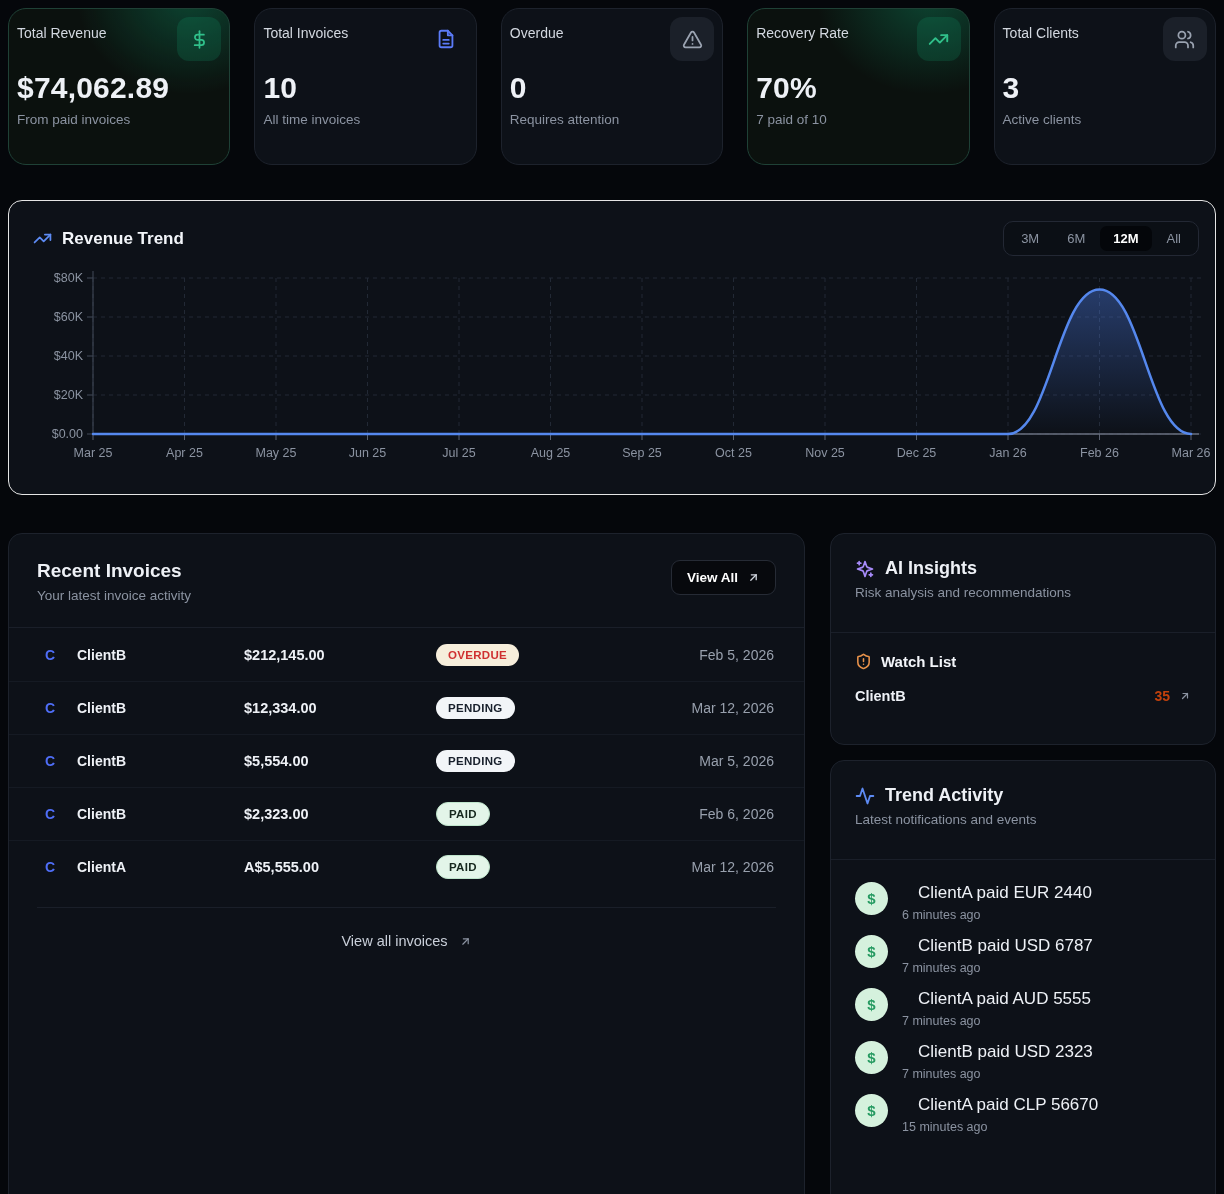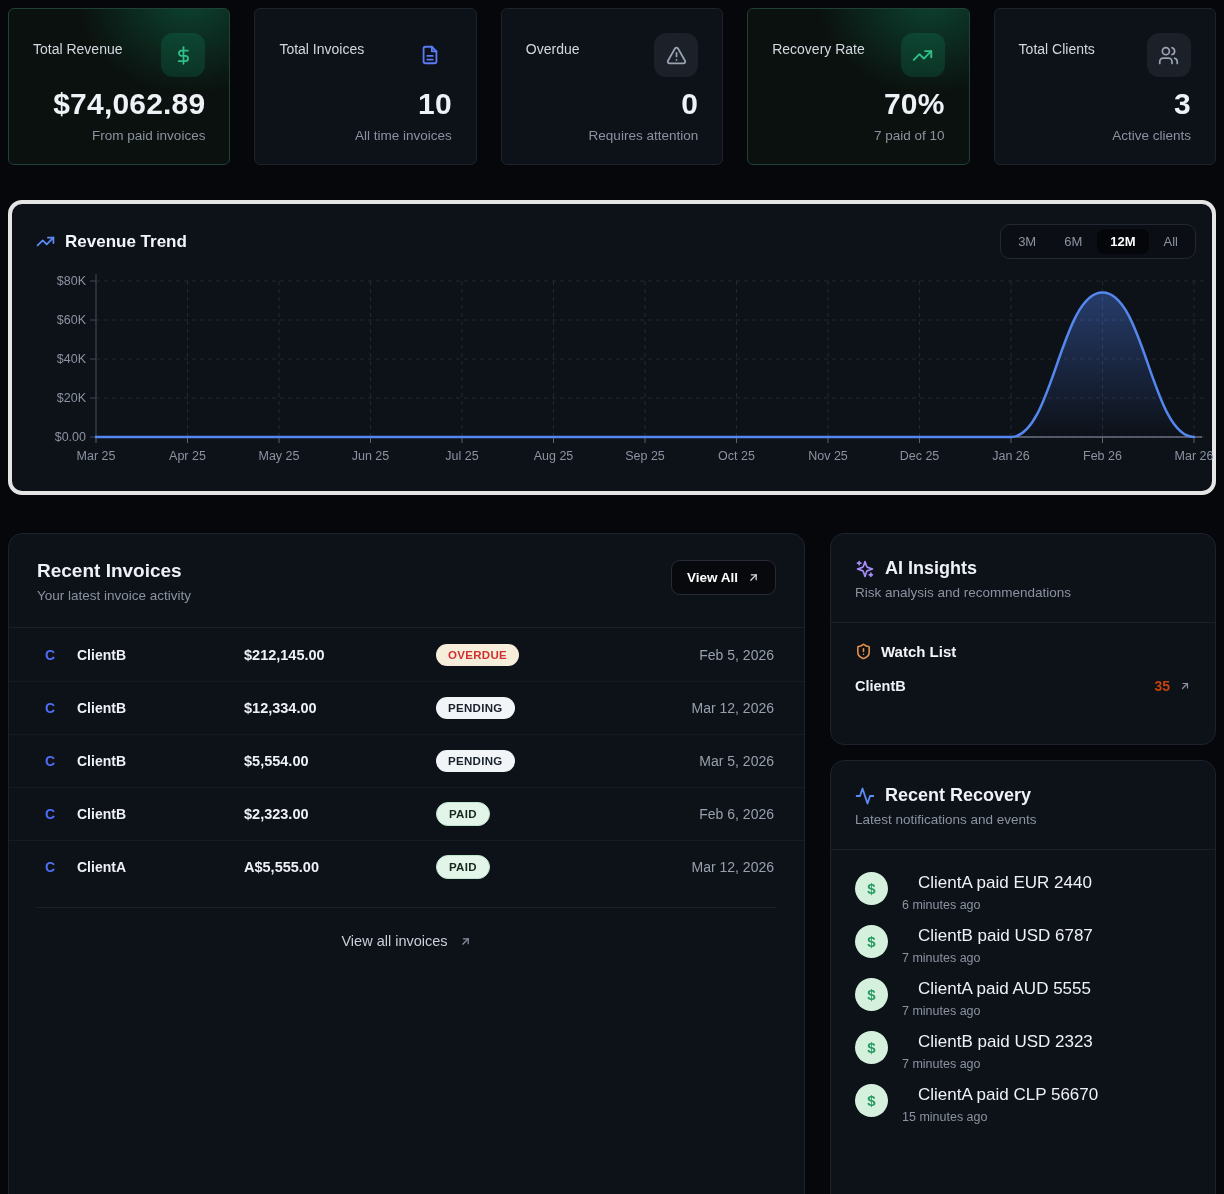--- a/index.html
+++ b/index.html
@@ -7,39 +7,39 @@
   body {
     width:1224px; height:1194px; overflow:hidden;
     font-family:"Liberation Sans", sans-serif;
     color:#eef1f6; padding:8px; position:relative;
   }
 
   
   .stats-row { display:grid; grid-template-columns:repeat(5,1fr); gap:24px; }
   .stat-card {
     position:relative; height:157px; background:#0d1118;
-    border:1px solid #1d222c; border-radius:6px; padding:24px; overflow:hidden;text-align:right;
+    border:1px solid #1d222c; border-radius:18px; padding:8px; overflow:hidden;
   }
   .stat-card.green {
     background: radial-gradient(150px 130px at 82% -8%, rgba(16,185,129,0.30), rgba(16,185,129,0.05) 62%, rgba(16,185,129,0) 75%), #0b110e;
     border-color:#1f4136;
   }
   .stat-top { display:flex; justify-content:space-between; align-items:flex-start; }
   .stat-label { font-size:14px; color:#d3d8e0; padding-top:8px; }
   .icon-tile { width:44px; height:44px; border-radius:12px; display:flex; align-items:center; justify-content:center; flex:none; }
   .tile-green { background:rgba(16,185,129,0.16); color:#30c08a; }
   .tile-gray  { background:#1b2029; color:#9aa2b0; }
   .tile-blue  { background:transparent; color:#5b7bf7; }
   .stat-value { font-size:30px; font-weight:bold; margin-top:10px; letter-spacing:0.2px; }
   .stat-sub   { font-size:13.5px; color:#8b93a1; margin-top:7px; }
 
   
   .chart-panel {
     margin-top:35px; height:295px; background:#0d1118;
-    border:4px solid #e5e5e5; border-radius:14px; position:relative;
+    border:1px solid #e5e5e5; border-radius:14px; position:relative;
   }
   .chart-header { display:flex; justify-content:space-between; align-items:center; padding:20px 16px 0 24px; }
   .chart-title { display:flex; gap:10px; align-items:center; font-size:17px; font-weight:bold; color:#f2f5f9; }
   .chart-title .ticon { color:#5d8bf4; display:flex; }
   .range-group { display:flex; gap:2px; background:#0b0f15; border:1px solid #232834; border-radius:10px; padding:4px; }
   .range-chip { font-size:13px; color:#8b93a1; padding:5px 13px; border-radius:7px; cursor:pointer; }
   .range-chip.active { background:#04060a; color:#ffffff; font-weight:bold; }
   svg.trend { position:absolute; left:0; top:64px; display:block; }
 
   
@@ -71,21 +71,21 @@
   .badge-overdue { background:#f6eedb; color:#cf3030; }
   .badge-pending { background:#f2f5f8; color:#18202c; }
   .badge-paid    { background:#e3f5e9; color:#16281e; border:1px solid #bfe5cc; }
   .due { text-align:right; font-size:14px; color:#98a0ad; }
   .inv-footer { margin:14px 28px 0; border-top:1px solid #1a1f29; padding-top:24px; text-align:center; }
   .view-all-link { font-size:14.5px; color:#c9cfd9; display:inline-flex; gap:11px; align-items:center; cursor:pointer; }
   .view-all-link .arr { color:#8b93a1; display:flex; }
 
   
   .ai-panel { height:212px; }
-  .sec-header { padding:24px 24px 22px; border-bottom:1px solid #1a1f29; }
+  .sec-header { padding:24px 24px 32px; border-bottom:1px solid #1a1f29; }
   .sec-title-row { display:flex; gap:10px; align-items:center; font-size:18px; font-weight:bold; }
   .sec-title-row .ticon { display:flex; }
   .ticon.purple { color:#a78bfa; }
   .ticon.blue { color:#5d8bf4; }
   .watch { padding:20px 24px; }
   .watch-title-row { display:flex; gap:9px; align-items:center; font-size:15px; font-weight:bold; color:#f2f5f9; }
   .watch-title-row .ticon { color:#e8924a; display:flex; }
   .watch-item { display:flex; justify-content:space-between; align-items:center; margin-top:18px; font-size:14.5px; font-weight:bold; cursor:pointer; }
   .watch-right { display:flex; align-items:center; gap:9px; }
   .watch-score { color:#c2410c; font-size:14px; font-weight:bold; }
@@ -384,21 +384,21 @@
     </div>
 
     <div class="panel activity-panel">
       <div class="sec-header">
         <div class="sec-title-row">
           <span class="ticon blue">
             <svg width="20" height="20" viewBox="0 0 24 24" fill="none" stroke="currentColor" stroke-width="2.2" stroke-linecap="round" stroke-linejoin="round">
                 <path d="M22 12h-4l-3 9L9 3l-3 9H2"></path>
               </svg>
           </span>
-          <span>Recent Recovery</span>
+          <span>Trend Activity</span>
         </div>
         <div class="panel-sub">Latest notifications and events</div>
       </div>
       <div class="act-list" id="act-list">
           <div class="act-item">
             <span class="act-icon">$</span>
             <span>
               <div class="act-text">ClientA paid EUR 2440</div>
               <div class="act-time">6 minutes ago</div>
             </span>

